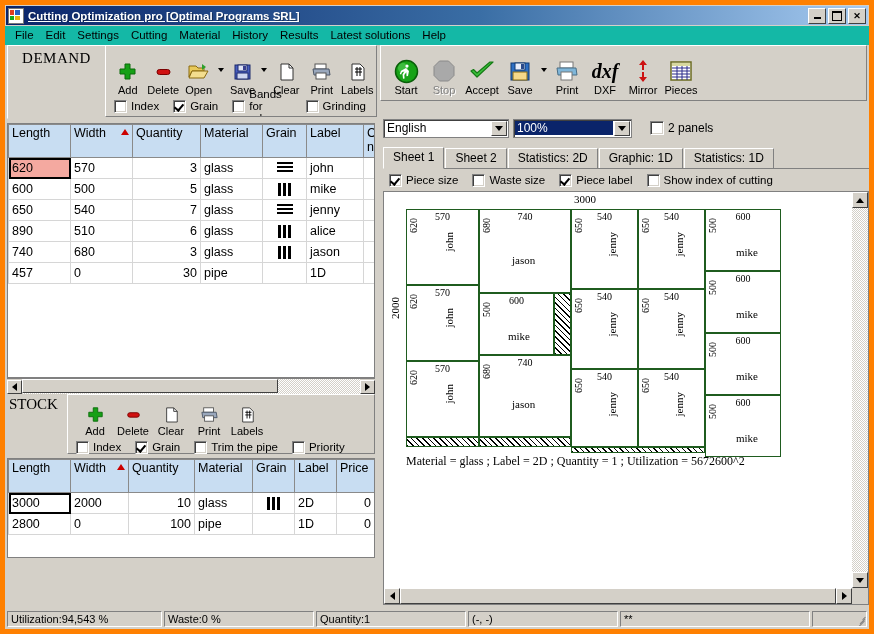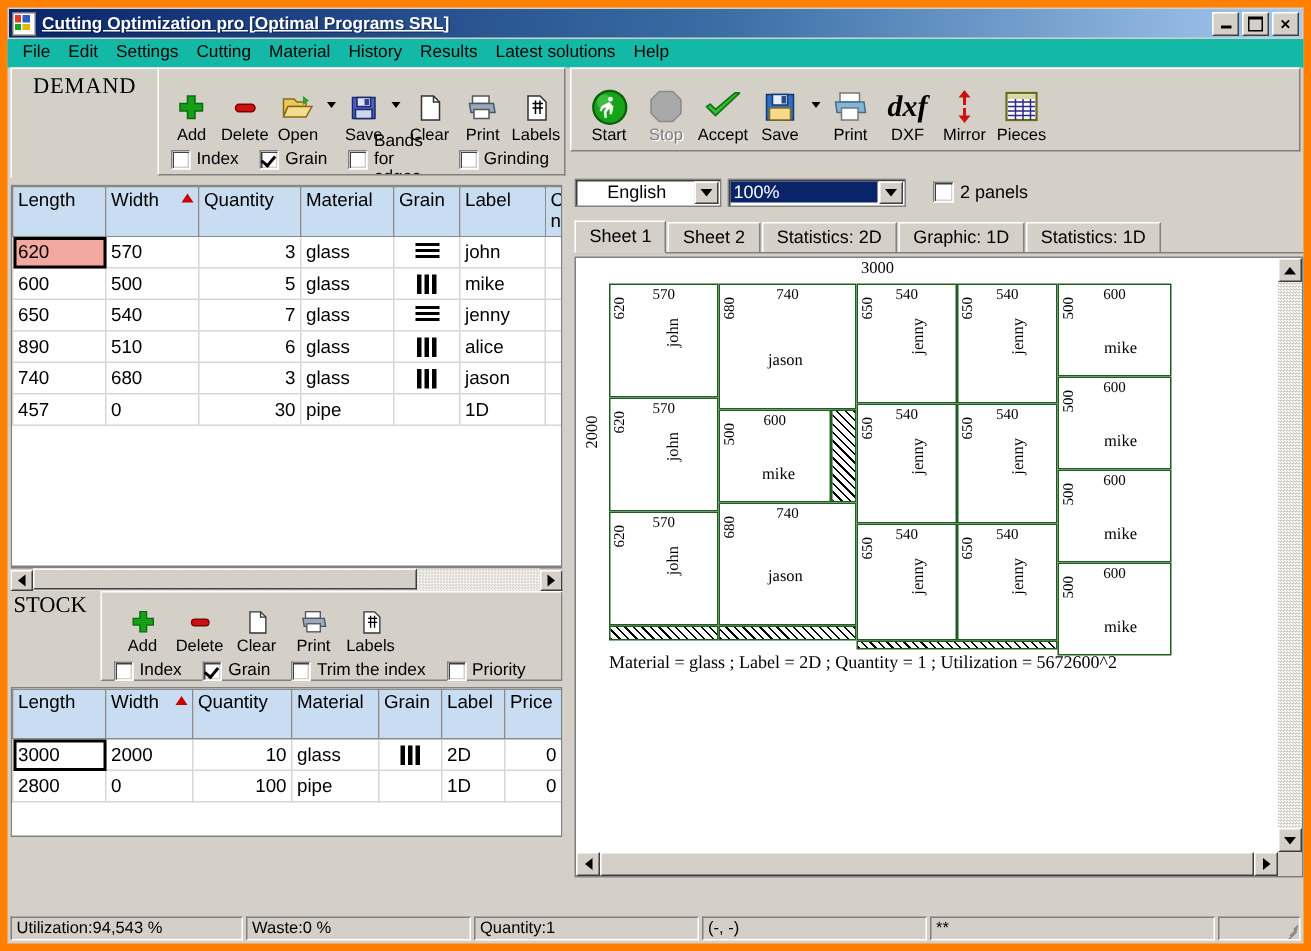--- a/index.html
+++ b/index.html
@@ -562,21 +562,21 @@
           <span class="chk">
               <span class="cbx"></span>
               <span>Index</span>
             </span>
           <span class="chk">
               <span class="cbx on"></span>
               <span>Grain</span>
             </span>
           <span class="chk">
               <span class="cbx"></span>
-              <span>Trim the index</span>
+              <span>Trim the pipe</span>
             </span>
           <span class="chk">
               <span class="cbx"></span>
               <span>Priority</span>
             </span>
         </div>
       </div>
     </div>
 
     <div class="grid" style="height:100px;margin-top:2px;">
@@ -627,21 +627,21 @@
             <td class="num">0</td>
           </tr>
         </tbody>
       </table>
     </div>
   </div>
 
   <div class="rightpanel">
 
     <div class="selrow">
-      <div class="combo" style="width:98px;text-align:center;">
+      <div class="combo" style="width:126px;">
         <span class="val">English</span>
         <span class="arw"></span>
       </div>
       <div class="combo" style="width:119px;margin-left:4px;">
         <span class="val sel">100%</span>
         <span class="arw"></span>
       </div>
       <span class="chk" style="margin-left:18px;">
         <span class="cbx" style="width:12px;height:12px;"></span>
         <span style="font-size:12px;">2 panels</span>
@@ -650,20 +650,38 @@
 
     <div class="tabs">
       <div class="tab active">Sheet 1</div>
       <div class="tab">Sheet 2</div>
       <div class="tab">Statistics: 2D</div>
       <div class="tab">Graphic: 1D</div>
       <div class="tab">Statistics: 1D</div>
       <div class="tabend"></div>
     </div>
 
+    <div class="chkrow" style="height:18px;padding-left:6px;margin-top:2px;">
+      <span class="chk">
+          <span class="cbx on"></span>
+          <span>Piece size</span>
+        </span>
+      <span class="chk">
+          <span class="cbx"></span>
+          <span>Waste size</span>
+        </span>
+      <span class="chk">
+          <span class="cbx on"></span>
+          <span>Piece label</span>
+        </span>
+      <span class="chk">
+          <span class="cbx"></span>
+          <span>Show index of cutting</span>
+        </span>
+    </div>
 
     <div class="sheetarea">
       <div class="canvas">
 
         <div class="dimtop" style="left:190px;top:1px;">3000</div>
         <div class="dimleft" style="left:5px;top:105px;">2000</div>
 
         <div class="sheetwrap" style="left:22px;top:17px;width:381px;height:230px;">
 
           <div class="piece" style="left:0;top:0;width:73px;height:76px;">

